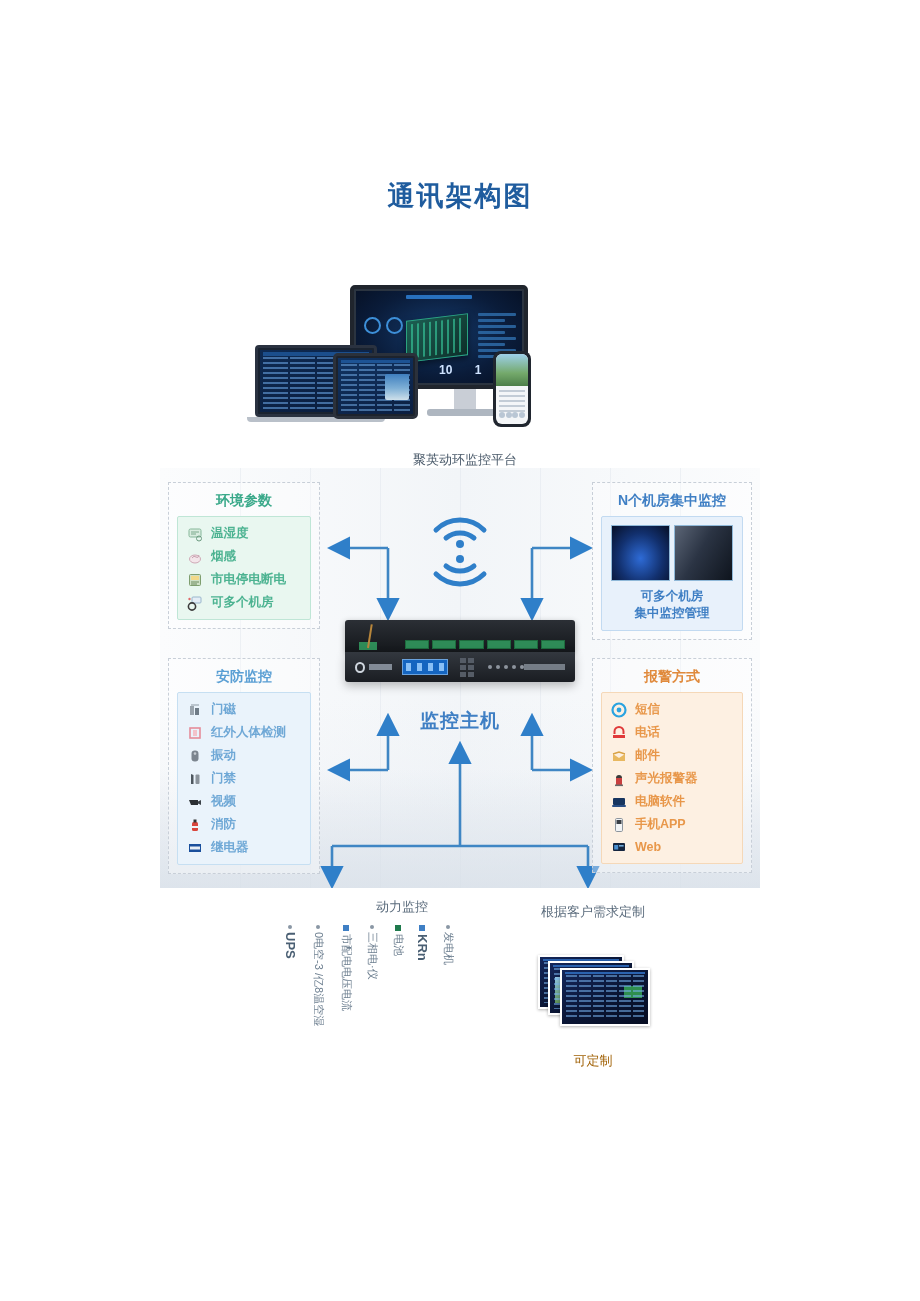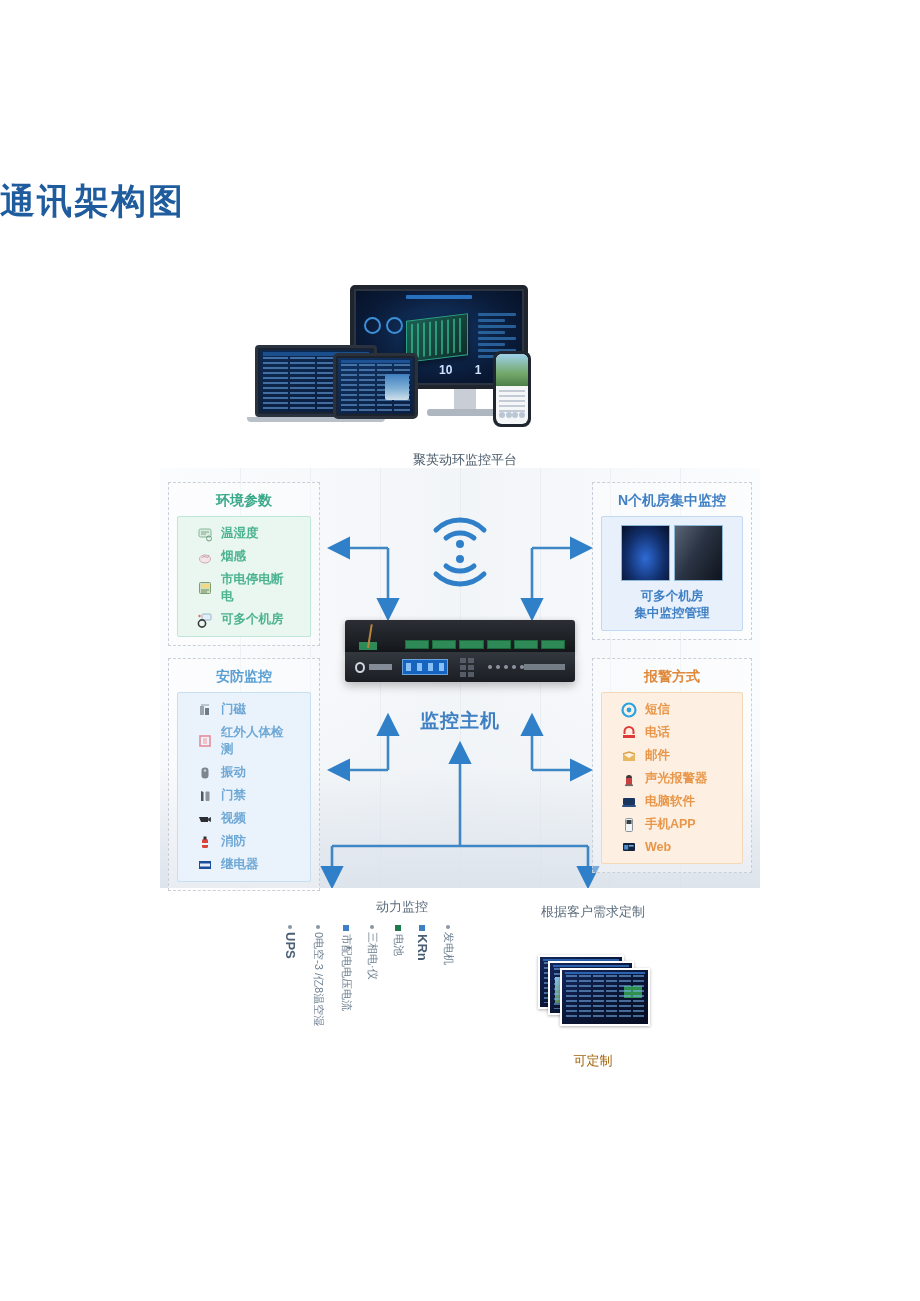--- a/index.html
+++ b/index.html
@@ -10,21 +10,22 @@
     font-family: "Liberation Sans", "DejaVu Sans", sans-serif;
     color: #333;
     position: relative;
     overflow: hidden;
   }
 
   
   .page-title {
     position: absolute;
     left: 0; right: 0; top: 178px;
-    font-size: 35px;
+    text-align: center;
+    font-size: 27px;
     font-weight: 700;
     color: #1f5c9e;
     letter-spacing: 2px;
   }
 
   
   .hero {
     position: absolute;
     left: 255px; top: 283px;
     width: 420px; height: 165px;
@@ -193,21 +194,21 @@
     border:1px dashed #c8cfd8;
     background: rgba(255,255,255,.35);
     padding:6px 8px 8px;
   }
   .panel-title{
     text-align:center; font-size:14px; font-weight:700; margin:3px 0 6px;
   }
   .panel-inner{
     border:1px solid rgba(0,0,0,.08);
     border-radius:2px;
-    padding:8px 19px;
+    padding:8px 9px;
   }
   .row{
     display:flex; align-items:center; gap:8px; margin-bottom:6px;
     font-size:12.5px; font-weight:700;
   }
   .row:last-child{margin-bottom:0;}
   .ico{
     width:16px; height:16px; flex:0 0 16px;
     display:inline-block; border-radius:2px; position:relative;
   }

